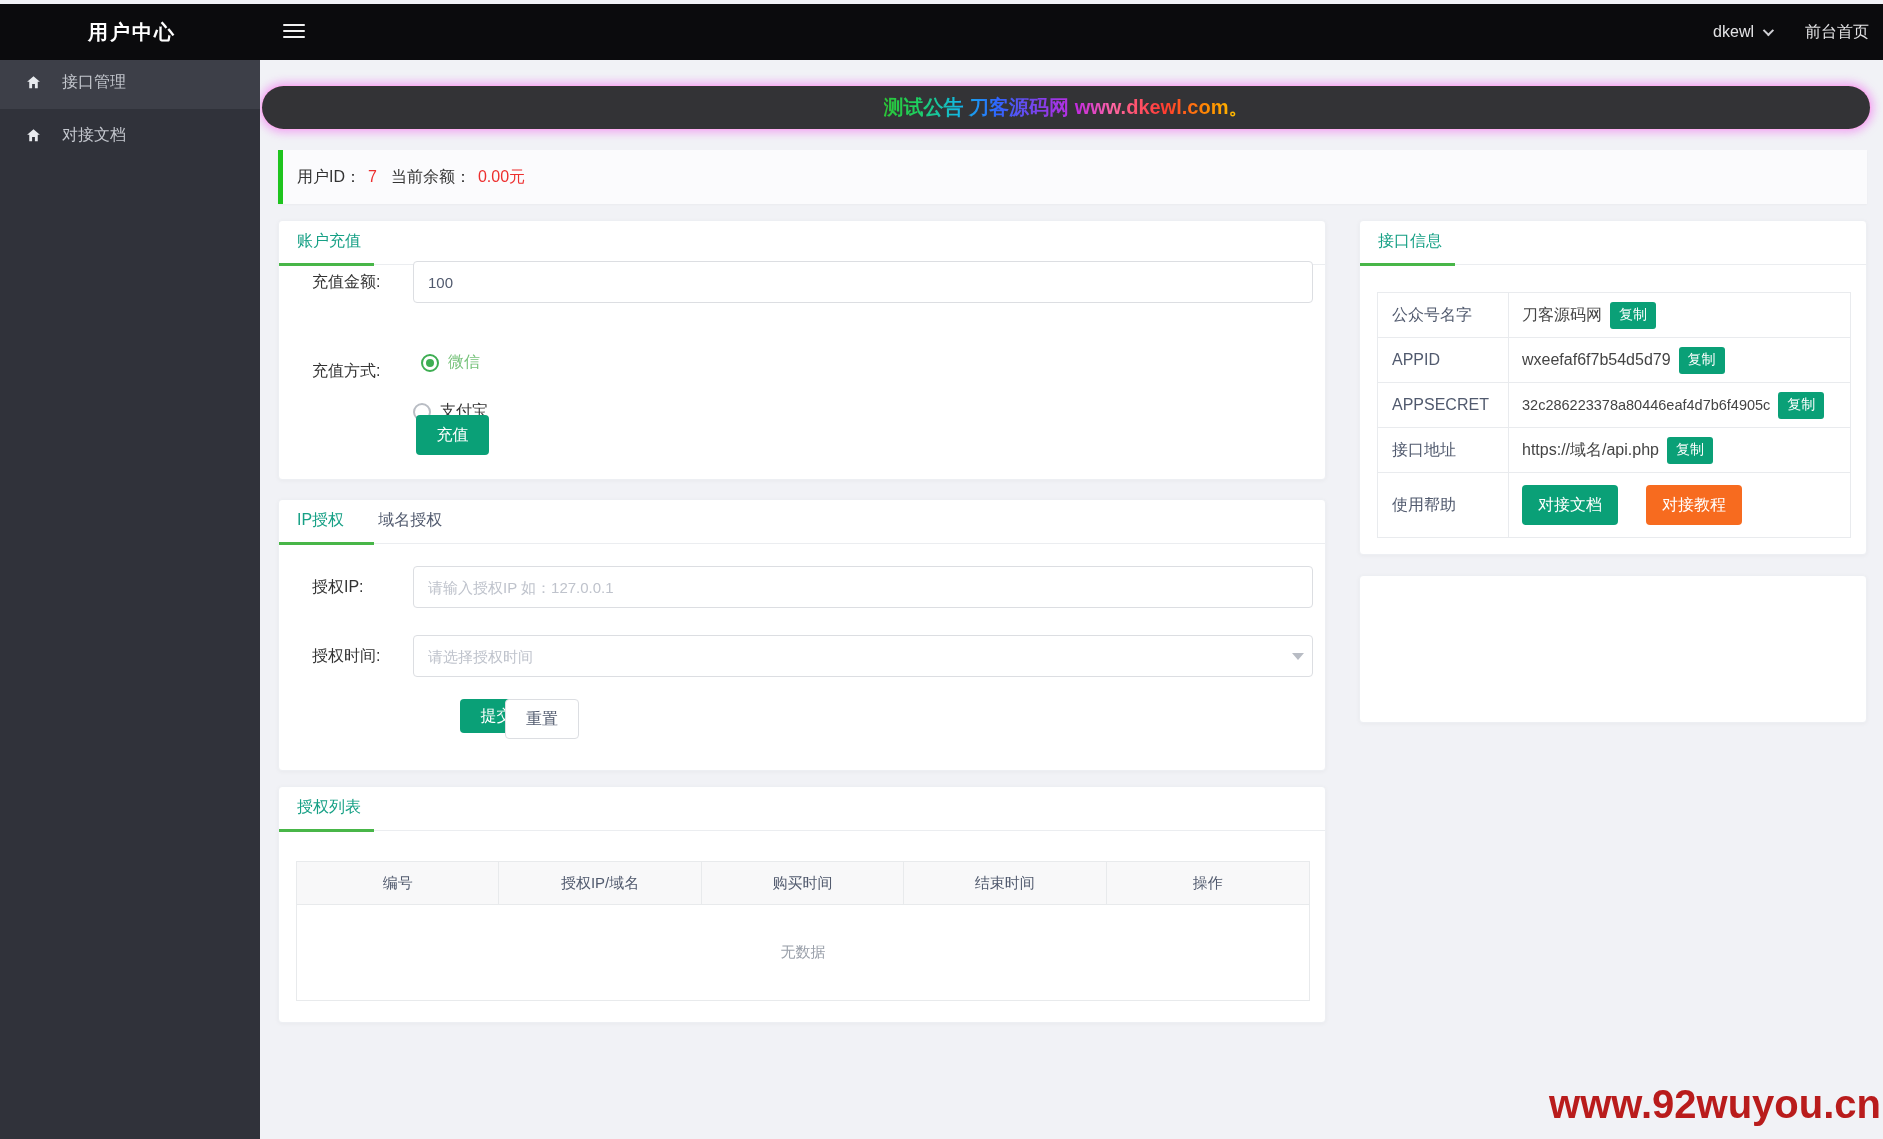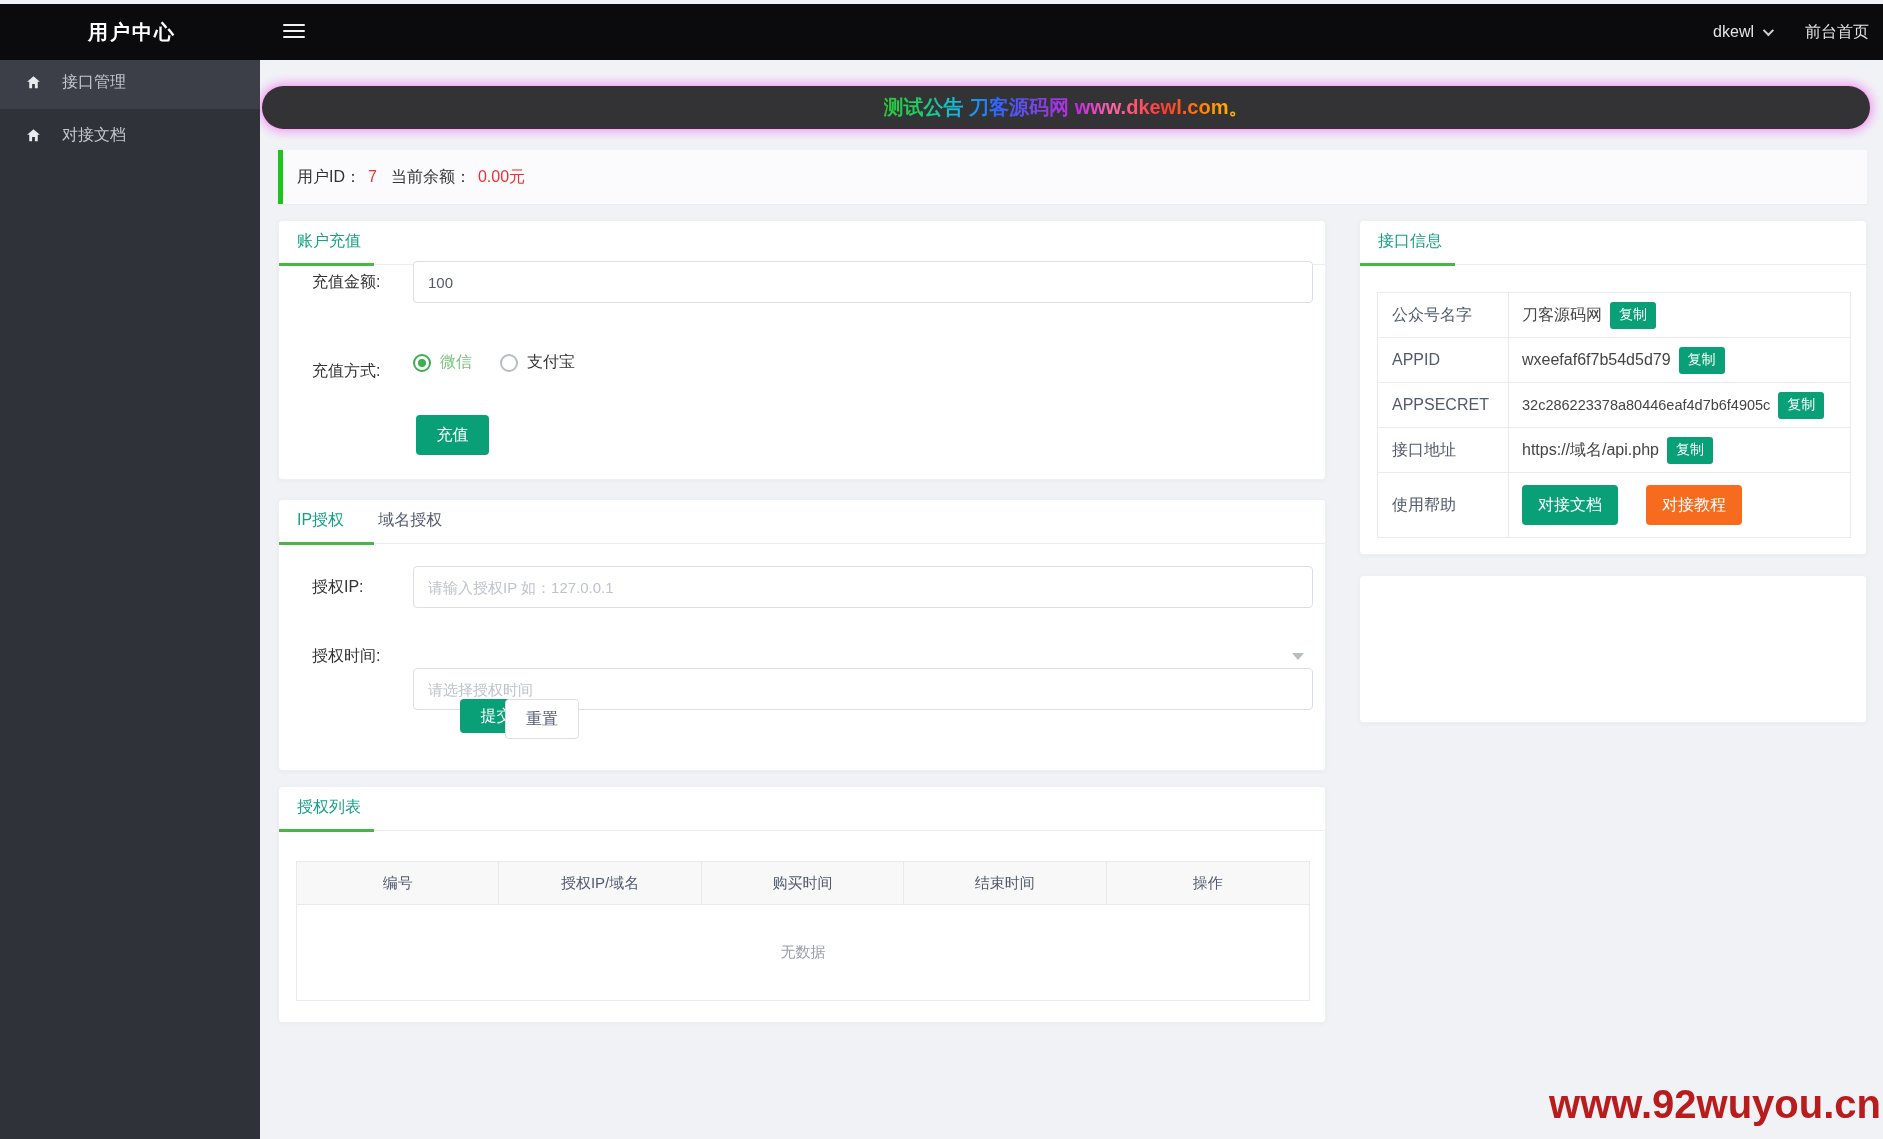--- a/index.html
+++ b/index.html
@@ -54,21 +54,21 @@
   .text-input {
     position:absolute; left:134px; width:900px; height:42px; border:1px solid #dcdee2; border-radius:4px;
     font-size:15px; color:#515a6e; padding:0 14px; background:#fff; outline:none; font-family:"Liberation Sans",sans-serif;
   }
   .text-input::placeholder { color:#bfc3cc; }
   .select-caret { position:absolute; left:1013px; width:0; height:0; border-left:6px solid transparent; border-right:6px solid transparent; border-top:7px solid #b8bcc4; pointer-events:none; }
   .btn { border:none; border-radius:4px; font-size:16px; cursor:pointer; font-family:"Liberation Sans",sans-serif; }
   .btn-teal { background:#0aa077; color:#fff; }
   .btn-plain { background:#fff; border:1px solid #dcdee2; color:#515a6e; }
   .btn-orange { background:#f76b1f; color:#fff; }
-  .radio-group { position:absolute; left:134px; display:flex; align-items:center; gap:28px; }
+  .radio-group { position:absolute; left:134px; display:flex; align-items:center; gap:28px;flex-direction:column; }
   .radio-opt { display:flex; align-items:center; gap:9px; cursor:pointer; }
   .radio-circle { width:18px; height:18px; border-radius:50%; border:2px solid #b9bdc4; background:#fff; display:flex; align-items:center; justify-content:center; }
   .radio-opt.checked .radio-circle { border-color:#3eae53; }
   .radio-dot { width:8px; height:8px; border-radius:50%; background:#3eae53; }
   .radio-label { font-size:16px; color:#333; }
   .radio-opt.checked .radio-label { color:#76c27a; }
   
   .auth-table { position:absolute; left:17px; top:74px; width:1014px; border:1px solid #e8eaec; }
   .auth-thead { display:flex; height:43px; background:#f8f8f9; border-bottom:1px solid #e8eaec; }
   .auth-th { width:20%; display:flex; align-items:center; justify-content:center; font-size:15px; color:#515a6e; border-right:1px solid #e8eaec; }
@@ -167,21 +167,21 @@
 
   <div class="card" style="left:278px; top:499px; width:1048px; height:272px;">
     <div class="card-head">
       <span class="tab active">IP授权</span>
       <span class="tab">域名授权</span>
       <span class="green-line"></span>
     </div>
     <span class="form-label" style="top:77px;">授权IP:</span>
     <input class="text-input" style="top: 66px;" placeholder="请输入授权IP 如：127.0.0.1">
     <span class="form-label" style="top:146px;">授权时间:</span>
-    <input class="text-input" style="top: 135px; margin-top: 33px;" readonly="" placeholder="请选择授权时间">
+    <input class="text-input" style="top: 135px;" readonly="" placeholder="请选择授权时间">
     <span class="select-caret" style="top:153px;"></span>
     <button class="btn btn-teal" style="position:absolute; left:137px; top:199px; width:73px; height:34px;margin-left:44px;">提交</button>
     <button class="btn btn-plain" style="position:absolute; left:226px; top:199px; width:74px; height:40px;">重置</button>
   </div>
 
   <div class="card" style="left:278px; top:786px; width:1048px; height:237px;">
     <div class="card-head">
       <span class="card-title">授权列表</span>
       <span class="green-line"></span>
     </div>

